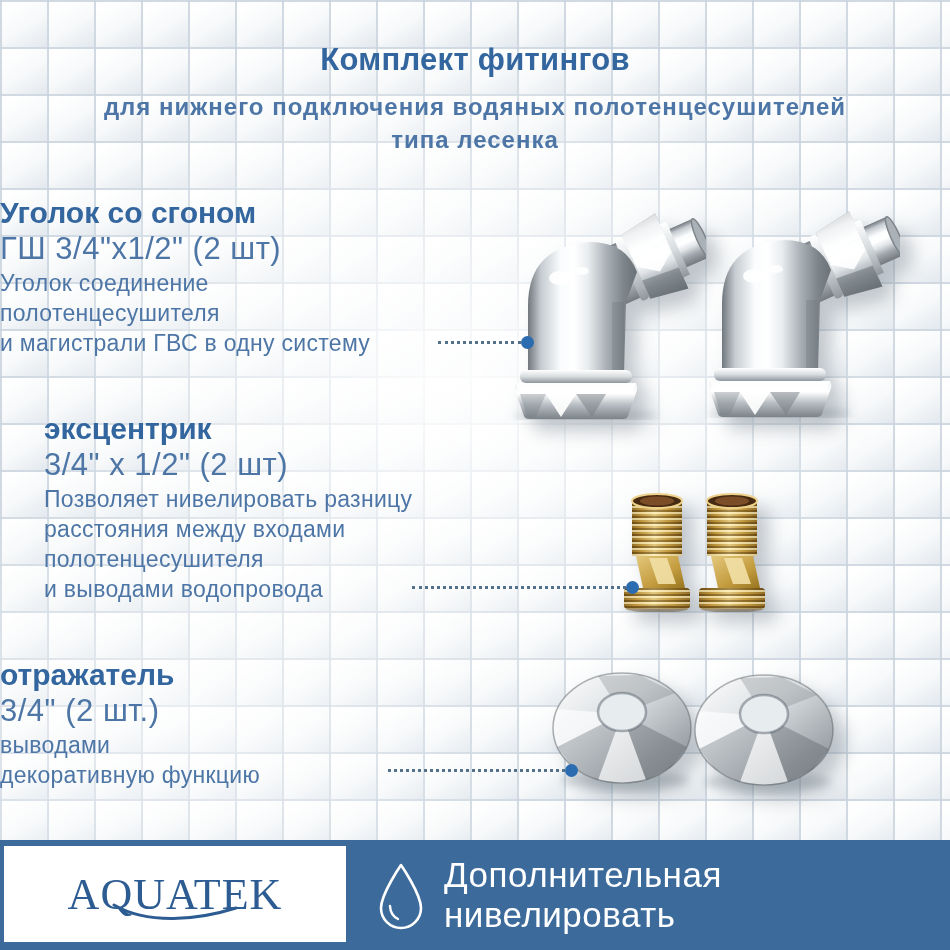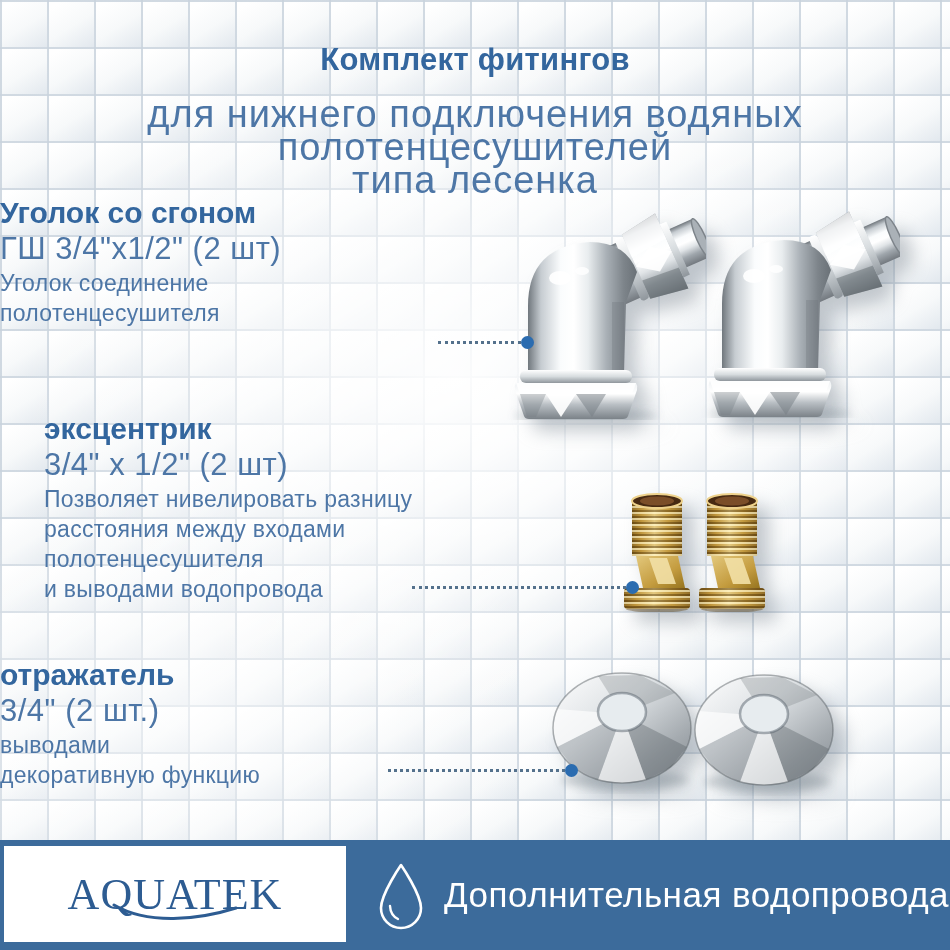--- a/index.html
+++ b/index.html
@@ -8,21 +8,21 @@
     background-color:#eef2f5;
     background-image:
       radial-gradient(46% 36% at 48% 40%, rgba(255,255,255,.92), rgba(255,255,255,0) 100%),
       radial-gradient(40% 25% at 20% 75%, rgba(255,255,255,.55), rgba(255,255,255,0) 100%),
       repeating-linear-gradient(to right, rgba(201,211,221,.85) 0 2px, rgba(0,0,0,0) 2px 47px),
       repeating-linear-gradient(to bottom, rgba(201,211,221,.85) 0 2px, rgba(0,0,0,0) 2px 47px),
       linear-gradient(148deg, #ffffff 14%, #f7f9fa 55%, #e2e8ee 100%);
     background-size:auto,auto,auto,auto,47px 47px;}
   .hdr{position:absolute;left:0;width:950px;text-align:center;}
   .title{top:42px;font-size:31px;font-weight:bold;color:#33669e;letter-spacing:.3px;}
-  .subtitle{top:98px;font-size:38px;font-weight:normal;color:#4d76a6;line-height:33px;letter-spacing:1px;}
+  .subtitle{top:90px;font-size:24px;font-weight:bold;color:#4d76a6;line-height:33px;letter-spacing:1px;}
   .sec{position:absolute;left:0;width:492px;text-align:left;color:#4d76a6;}
   .sec-name{font-size:30px;font-weight:bold;color:#33669e;line-height:34px;}
   .sec-spec{font-size:31px;line-height:38px;letter-spacing:.5px;}
   .sec-desc{font-size:23px;line-height:30px;letter-spacing:.3px;}
   .leader{position:absolute;height:13px;display:flex;align-items:center;z-index:5;}
   .leader .dots{flex:1;height:0;border-top:3px dotted #54718c;}
   .leader .pdot{width:13px;height:13px;border-radius:50%;background:#2b6cb0;flex:0 0 13px;}
   .photo{position:absolute;filter:drop-shadow(12px 12px 9px rgba(108,120,132,.40));}
   .footerbar{position:absolute;left:0;top:840px;width:950px;height:110px;background:#3c6b9b;}
   .logobox{position:absolute;left:4px;top:846px;width:342px;height:96px;background:#ffffff;
@@ -105,20 +105,21 @@
     <span>для нижнего подключения водяных полотенцесушителей</span><br>
     <span>типа лесенка</span>
   </div>
 
   <div class="sec" style="top:196px;">
     <div class="sec-name">Уголок со сгоном</div>
     <div class="sec-spec">ГШ 3/4"х1/2" (2 шт)</div>
     <div class="sec-desc">
       <span>Уголок соединение</span><br>
       <span>полотенцесушителя</span><br>
+      <span>и магистрали ГВС в одну систему</span>
     </div>
   </div>
   <div class="leader" style="top:336px;left:438px;width:96px;">
     <span class="dots"></span>
     <span class="pdot"></span>
   </div>
 
   <div class="sec" style="top:412px;margin-left:44px;">
     <div class="sec-name">эксцентрик</div>
     <div class="sec-spec">3/4" х 1/2" (2 шт)</div>
@@ -252,15 +253,15 @@
   <div class="logobox">
     <span class="brand">AQUATEK</span>
   </div>
   <svg class="swash" width="134" height="24" viewBox="0 0 134 24">
     <path d="M6,2 C40,22 90,17 128,5" stroke="#2d5c92" stroke-width="3" fill="none" stroke-linecap="round"></path>
   </svg>
   <svg class="droplet" width="50" height="70" viewBox="0 0 50 70">
     <path d="M25,4 C25,4 5,33 5,47 a20,20 0 0 0 40,0 C45,33 25,4 25,4 Z" fill="none" stroke="#ffffff" stroke-width="2.6" stroke-linejoin="round"></path>
     <path d="M14,45 a13,15 0 0 0 8,13" fill="none" stroke="#ffffff" stroke-width="2.4" stroke-linecap="round"></path>
   </svg>
-  <div class="footlabel">Дополнительная водопровода</div>
+  <div class="footlabel">Дополнительная нивелировать</div>
 
 </div>
 
 </body></html>

